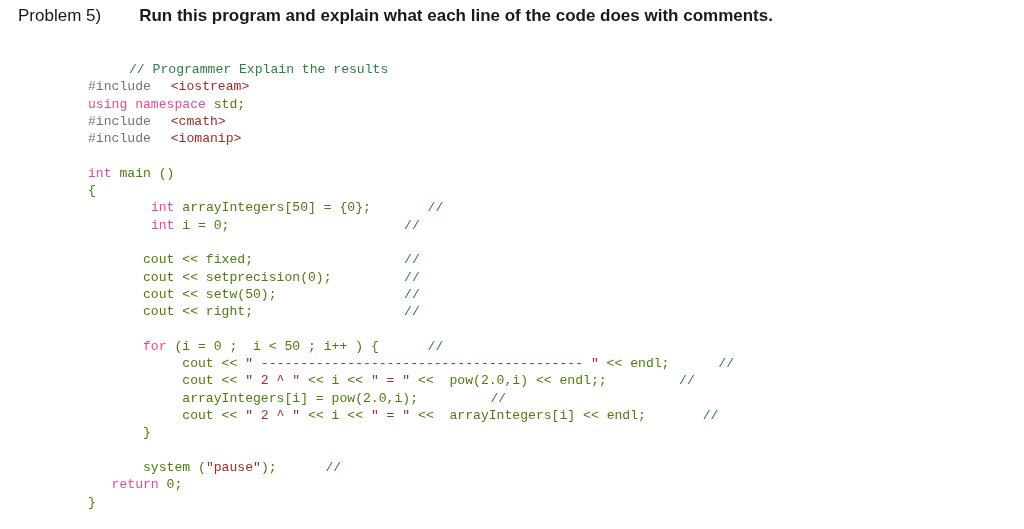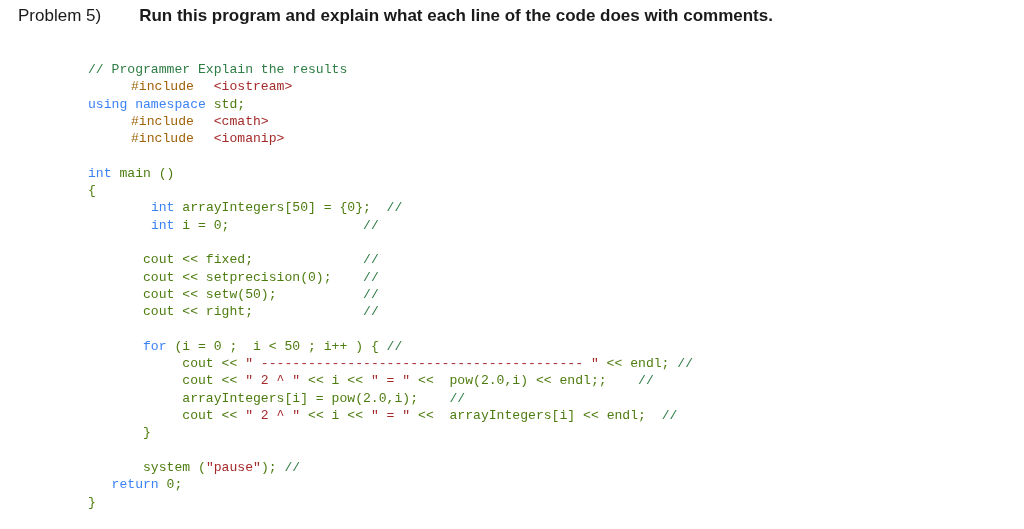--- a/index.html
+++ b/index.html
@@ -60,23 +60,23 @@
   .code-line {
     height: 17.3px;
     white-space: pre;
   }
   .code-line.blank {
     height: 17.3px;
   }
 
   
   .t-plain   { color: #4d7c0f; }
-  .t-comment { color: #2e7d44; }
-  .t-keyword { color: #3b82f6; }
-  .t-pre     { color: #a16207; margin-left: 43px; }
+  .t-comment { color: #2e7d44; margin-left: 41px; }
+  .t-keyword { color: #ec4899; }
+  .t-pre     { color: #737373; }
   .t-string  { color: #a52a2a; }
   .t-header  { color: #a52a2a; margin-left: 12px; }
 </style>
 </head>
 <body>
 
 <div class="page">
 
   <div class="question-header">
     <span class="question-label">Problem 5)</span><span class="question-text">Run this program and explain what each line of the code does with comments.</span>

